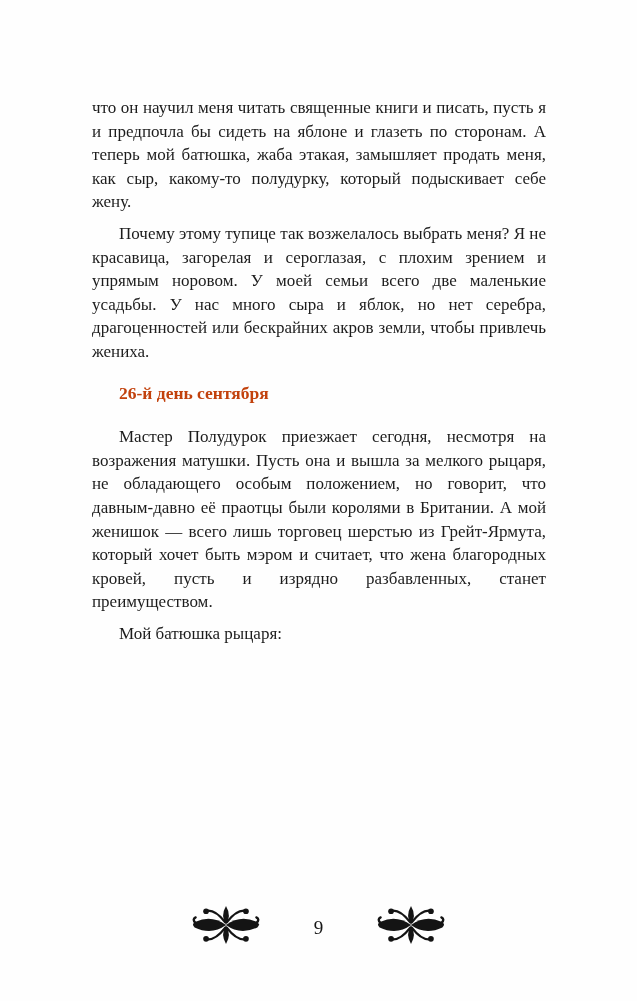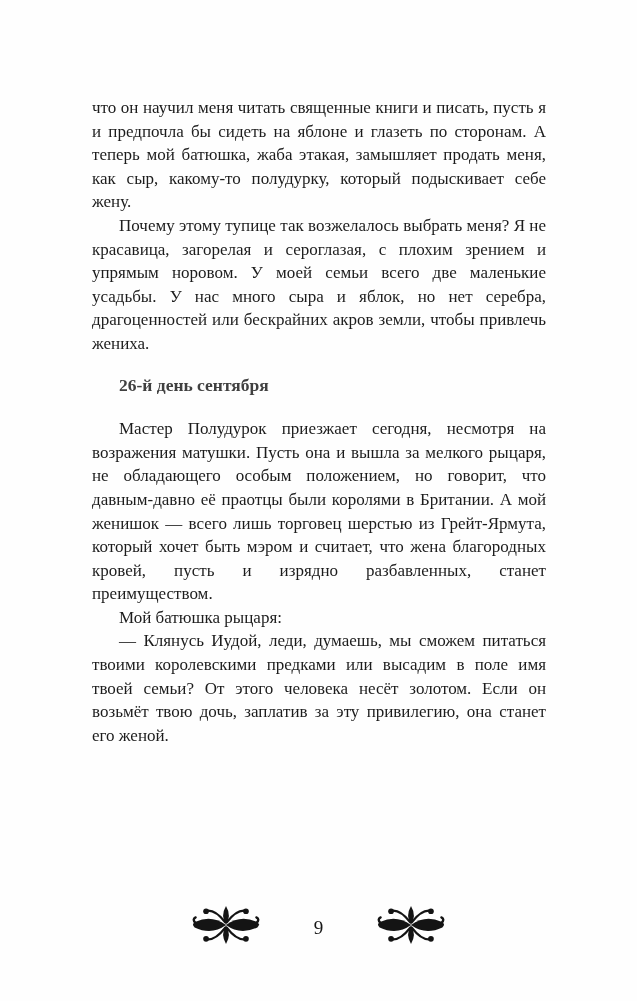--- a/index.html
+++ b/index.html
@@ -24,28 +24,29 @@
     font-size: 17px;
     line-height: 23.6px;
     text-align: justify;
   }
   .text-block p {
     margin: 0;
     padding: 0;
   }
   .text-block p.indent {
     text-indent: 27px;
+    margin-top: 8px;
   }
   .text-block h2.heading {
     font-size: 17.5px;
     font-weight: bold;
     margin: 18px 0 20px 0;
     text-indent: 27px;
     text-align: left;
-    color: #404040;
+    color: #c2410c;
   }
   .footer {
     position: absolute;
     left: 0;
     right: 0;
     top: 898px;
     height: 54px;
     display: flex;
     justify-content: center;
     align-items: center;
@@ -72,21 +73,20 @@
 <body>
 
 <div class="page">
 
   <main class="text-block" id="text-body">
       <p class="paragraph">что он научил меня читать священные книги и писать, пусть я и предпочла бы сидеть на яблоне и глазеть по сторонам. А теперь мой батюшка, жаба этакая, замышляет продать меня, как сыр, какому-то полудурку, который подыскивает себе жену.</p>
       <p class="paragraph indent">Почему этому тупице так возжелалось выбрать меня? Я не красавица, загорелая и сероглазая, с плохим зрением и упрямым норовом. У моей семьи всего две маленькие усадьбы. У нас много сыра и яблок, но нет серебра, драгоценностей или бескрайних акров земли, чтобы привлечь жениха.</p>
       <h2 class="heading">26-й день сентября</h2>
       <p class="paragraph indent">Мастер Полудурок приезжает сегодня, несмотря на возражения матушки. Пусть она и вышла за мелкого рыцаря, не обладающего особым положением, но говорит, что давным-давно её праотцы были королями в Британии. А мой женишок — всего лишь торговец шерстью из Грейт-Ярмута, который хочет быть мэром и считает, что жена благородных кровей, пусть и изрядно разбавленных, станет преимуществом.</p>
       <p class="paragraph indent">Мой батюшка рыцаря:</p>
-      <p class="paragraph indent">— Клянусь Иудой, леди, думаешь, мы сможем питаться твоими королевскими предками или высадим в поле имя твоей семьи? От этого человека несёт золотом. Если он возьмёт твою дочь, заплатив за эту привилегию, она станет его женой.</p>
     </main>
 
   <footer class="footer">
 
     <span class="fleuron">
       <svg viewBox="0 0 160 96" xmlns="http://www.w3.org/2000/svg" aria-hidden="true">
         <g fill="#141414" stroke="none">
 
           <path d="M80,48 Q50,26 16,41 Q6,46 14,53 Q50,70 80,48 Z"></path>
 

